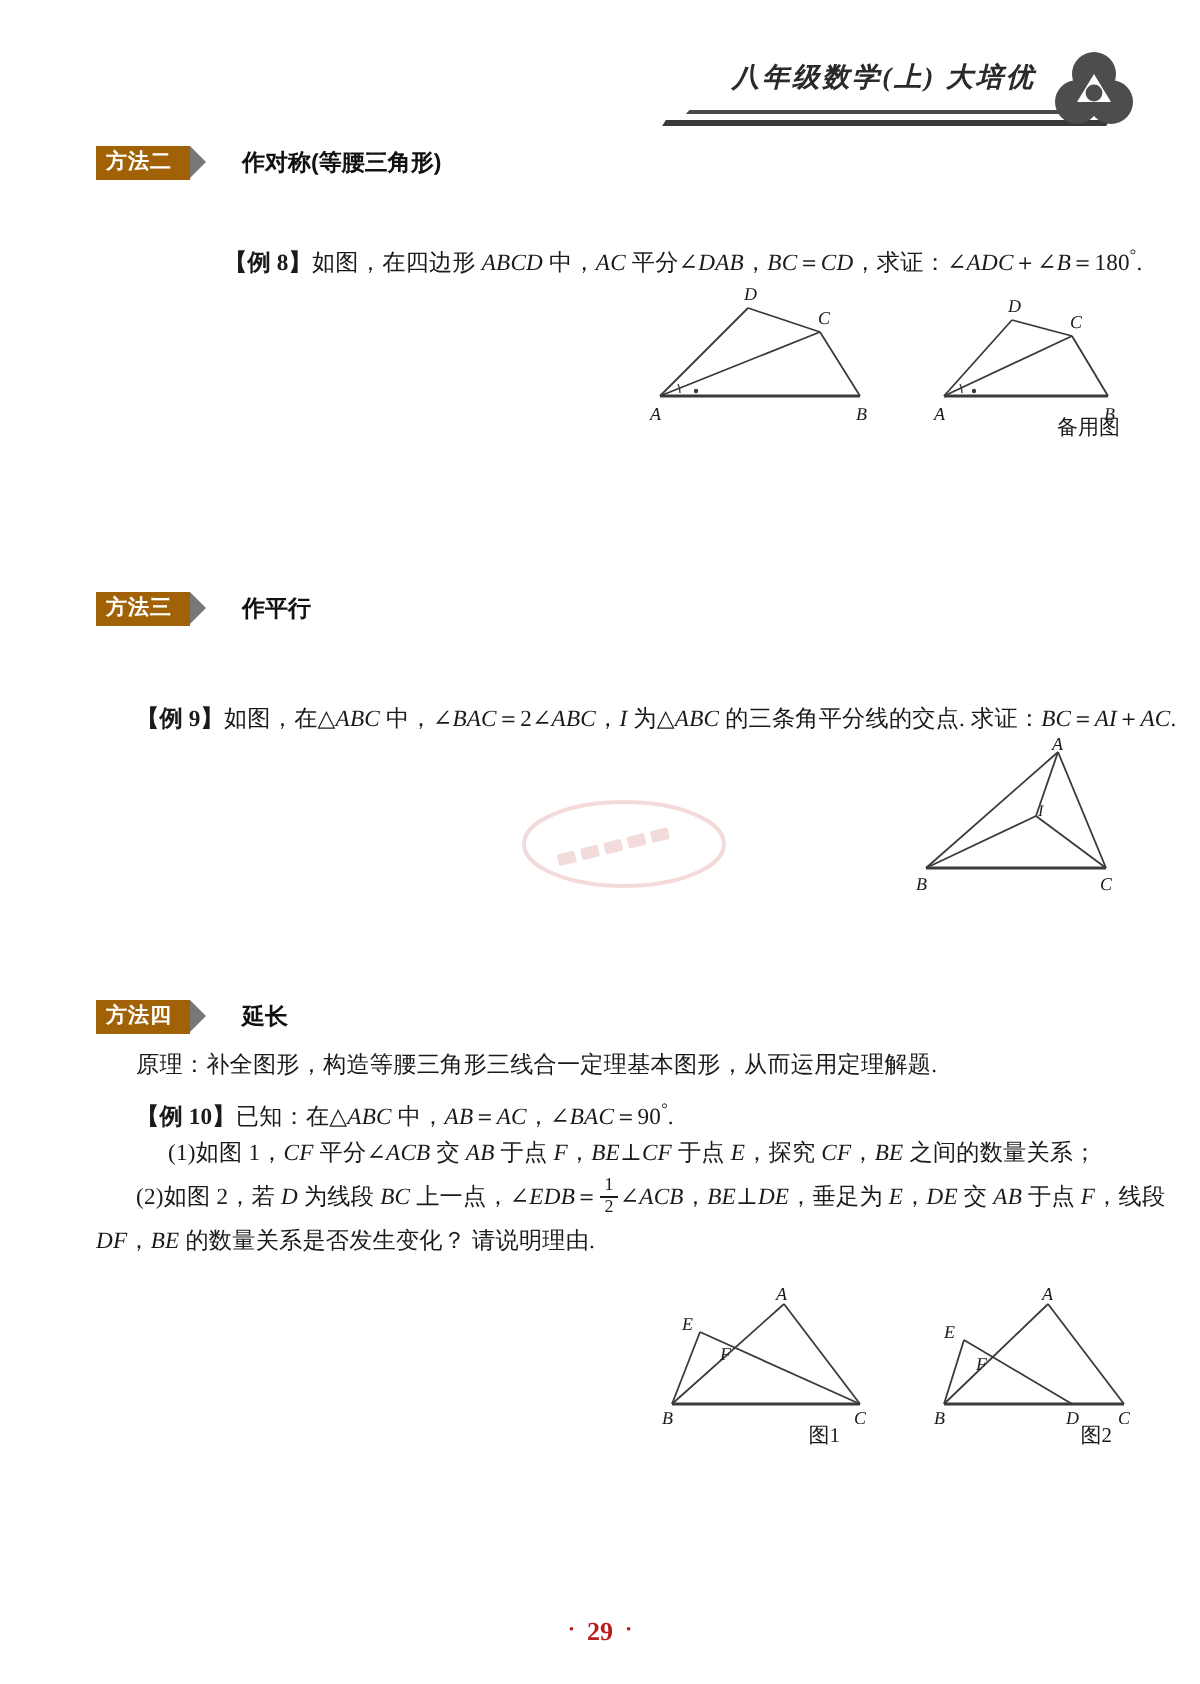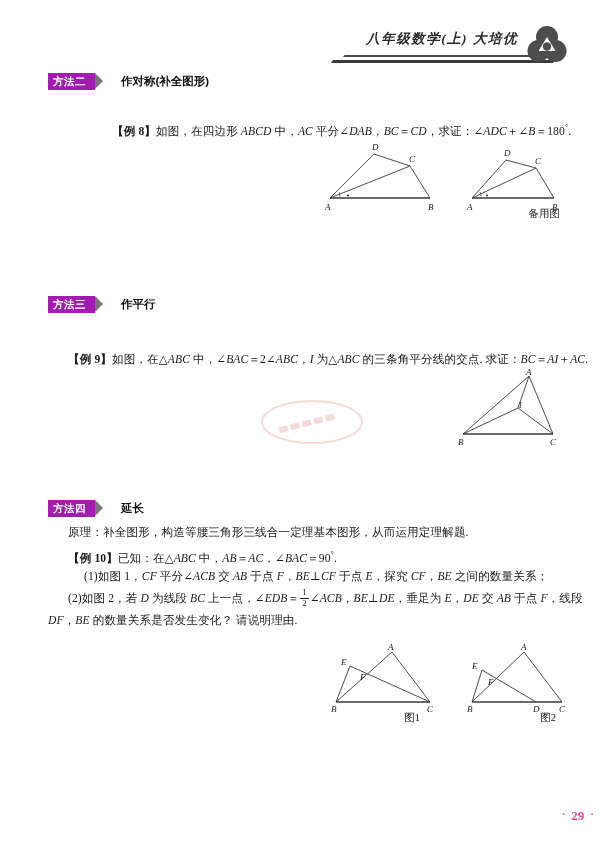--- a/index.html
+++ b/index.html
@@ -73,21 +73,21 @@
   .method-row {
     position: absolute;
     left: 48px;
     display: flex;
     align-items: center;
     gap: 12px;
   }
   .badge {
     position: relative;
     display: inline-block;
-    background: #a21caf;
+    background: #a16207;
     color: #ffffff;
     font-family: "Liberation Sans", sans-serif;
     font-size: 10.5px;
     font-weight: 700;
     line-height: 15px;
     padding: 1px 9px 1px 5px;
     height: 15px;
     letter-spacing: 0.5px;
   }
   .badge::after {
@@ -157,24 +157,24 @@
     opacity: 0.30;
     pointer-events: none;
   }
 
   
   .footer {
     position: absolute;
     left: 0;
     top: 808px;
     width: 600px;
-    text-align: right;
+    text-align: center;
     font-size: 13px;
     font-weight: 700;
-    color: #ec4899;
+    color: #b91c1c;
     font-family: "Liberation Serif", serif;
   }
   .footer .dot { font-size: 11px; margin: 0 6px; vertical-align: 2px; }
 </style>
 </head>
 <body>
 
 <div class="page">
 
   <div class="header">
@@ -185,21 +185,21 @@
       <circle cx="21" cy="13" r="11" fill="#4d4d4d"></circle>
       <circle cx="12.5" cy="27" r="11" fill="#4d4d4d"></circle>
       <circle cx="29.5" cy="27" r="11" fill="#4d4d4d"></circle>
       <path d="M21 13 L12.5 27 L29.5 27 Z" fill="#ffffff"></path>
       <circle cx="21" cy="22.5" r="4.2" fill="#4d4d4d"></circle>
     </svg>
   </div>
 
   <div class="method-row" style="top:73px;">
     <span class="badge">方法二</span>
-    <span class="method-name">作对称(补全图形)</span>
+    <span class="method-name">作对称(等腰三角形)</span>
   </div>
 
 
   <div class="txt" style="left:68px; top:117px;margin-left:44px;">
     <span class="bold">【例 8】</span><span>如图，在四边形 </span><span class="it">ABCD</span><span> 中，</span><span class="it">AC</span><span> 平分∠</span><span class="it">DAB</span><span>，</span><span class="it">BC</span><span>＝</span><span class="it">CD</span><span>，求证：∠</span><span class="it">ADC</span><span>＋∠</span><span class="it">B</span><span>＝180</span><span class="sup">°</span><span>.</span>
   </div>
 
   <div class="fig" style="left:318px; top:140px;">
     <svg width="128" height="72" viewBox="0 0 128 72">
       <g stroke="#3a3a3a" fill="none" stroke-width="0.9">

